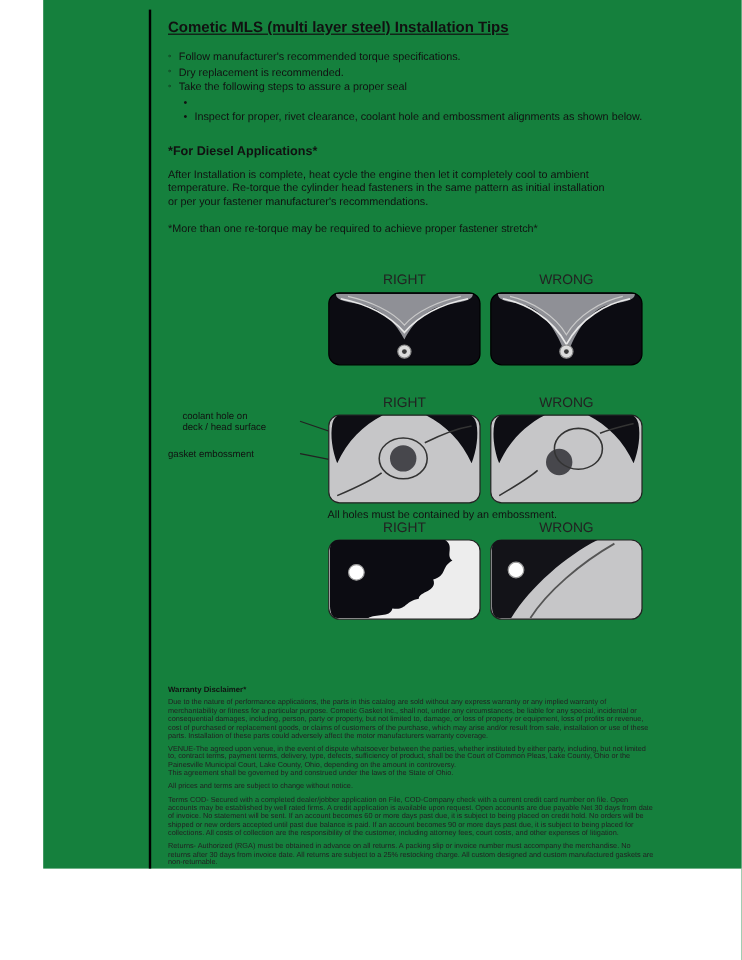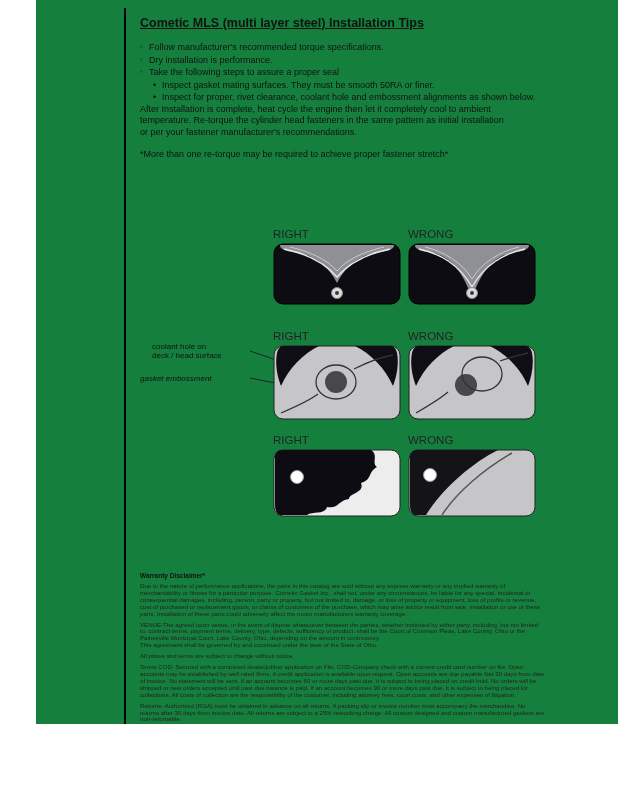--- a/index.html
+++ b/index.html
@@ -11,21 +11,21 @@
   .title{font-size:12.5px;font-weight:bold;text-decoration:underline;margin:0 0 11px 0;}
   .b-item{font-size:9px;line-height:12.5px;display:flex;}
   .b-marker{width:9px;flex:0 0 9px;font-size:8px;line-height:12.5px;}
   .b-sub{margin-left:13px;}
   .b-sub .b-marker{font-size:9px;}
   .diesel-heading{font-size:10.5px;font-weight:bold;margin:16px 0 8px 0;}
   .body-para{font-size:9px;line-height:11.5px;margin:0 0 9px 0;white-space:pre-line;}
   .note-line{font-size:9px;line-height:11.5px;margin:11px 0 0 0;}
 
   .diagrams{position:absolute;left:0;top:226px;width:618px;height:346px;}
-  .dg-label{position:absolute;width:128px;text-align:left;font-size:11.5px;color:#222;}
+  .dg-label{position:absolute;width:128px;text-align:center;font-size:11.5px;color:#222;}
   .dg-panel{position:absolute;display:block;}
   .dg-caption{position:absolute;font-size:9px;line-height:11px;color:#111;white-space:pre-line;}
   .callout{position:absolute;font-size:8px;line-height:9px;text-align:left;color:#111;white-space:pre-line;}
   .connector-overlay{position:absolute;left:0;top:0;width:618px;height:346px;pointer-events:none;}
 
   .warranty{position:absolute;left:104px;top:572px;width:406px;}
   .w-heading{font-size:6.5px;font-weight:bold;margin:0 0 4px 0;}
   .w-para{font-size:6.1px;line-height:6.9px;margin:0 0 4px 0;white-space:pre-line;color:#222;}
 
   .footer{position:absolute;left:388px;top:758px;font-size:11px;color:#111;}
@@ -39,36 +39,36 @@
   <div class="main-text">
     <h1 class="title">Cometic MLS (multi layer steel) Installation Tips</h1>
 
     <div>
       <div class="b-item">
         <span class="b-marker">◦</span>
         <span>Follow manufacturer's recommended torque specifications.</span>
       </div>
       <div class="b-item">
         <span class="b-marker">◦</span>
-        <span>Dry installation is performance.</span>
+        <span>Dry replacement is recommended.</span>
       </div>
       <div class="b-item">
         <span class="b-marker">◦</span>
         <span>Take the following steps to assure a proper seal</span>
       </div>
       <div class="b-item b-sub">
         <span class="b-marker">•</span>
-        <span>Inspect gasket mating surfaces.  They must be smooth 50RA or finer.</span>
       </div>
       <div class="b-item b-sub">
         <span class="b-marker">•</span>
         <span>Inspect for proper, rivet clearance, coolant hole and embossment alignments as shown below.</span>
       </div>
     </div>
 
+    <div class="diesel-heading">*For Diesel Applications*</div>
     <p class="body-para">After Installation is complete, heat cycle the engine then let it completely cool to ambient
 temperature. Re-torque the cylinder head fasteners in the same pattern as initial installation
 or per your fastener manufacturer's recommendations.</p>
     <p class="note-line">*More than one re-torque may be required to achieve proper fastener stretch*</p>
   </div>
 
   <div class="diagrams">
 
     <div class="dg-label" style="left:237px;top:2px;">RIGHT</div>
     <div class="dg-label" style="left:372px;top:2px;">WRONG</div>
@@ -90,21 +90,21 @@
       <circle cx="64" cy="50" r="5.5" fill="#dcdcdc" stroke="#8a8a8a"></circle>
       <circle cx="64" cy="50" r="2" fill="#3a3a3a"></circle>
     </svg>
 
 
     <div class="dg-label" style="left:237px;top:104px;">RIGHT</div>
     <div class="dg-label" style="left:372px;top:104px;">WRONG</div>
 
     <div class="callout" style="left:116px;top:116px;width:96px;">coolant hole on
 deck / head surface</div>
-    <div class="callout" style="left:104px;top:148px;width:108px;font-style:italic;">gasket embossment</div>
+    <div class="callout" style="left:104px;top:148px;width:108px;">gasket embossment</div>
 
     <svg class="connector-overlay">
       <line x1="214" y1="125" x2="293" y2="152" stroke="#222" stroke-width="1"></line>
       <line x1="214" y1="152" x2="279" y2="165" stroke="#222" stroke-width="1"></line>
     </svg>
 
     <svg class="dg-panel" style="left:237px;top:119px;" width="128" height="75" viewBox="0 0 128 75">
       <rect x="1" y="1" width="126" height="73" rx="9" fill="#c6c6c8" stroke="#222"></rect>
       <path d="M10,1 H46 C30,9 16,23 8,41 C4,31 2,18 4,8 C5,4 7,1 10,1 Z" fill="#0e0e14"></path>
       <path d="M118,1 H82 C98,9 112,23 120,41 C124,31 126,18 124,8 C123,4 121,1 118,1 Z" fill="#0e0e14"></path>
@@ -117,20 +117,21 @@
     <svg class="dg-panel" style="left:372px;top:119px;" width="128" height="75" viewBox="0 0 128 75">
       <rect x="1" y="1" width="126" height="73" rx="9" fill="#c6c6c8" stroke="#222"></rect>
       <path d="M10,1 H46 C30,9 16,23 8,41 C4,31 2,18 4,8 C5,4 7,1 10,1 Z" fill="#0e0e14"></path>
       <path d="M118,1 H82 C98,9 112,23 120,41 C124,31 126,18 124,8 C123,4 121,1 118,1 Z" fill="#0e0e14"></path>
       <circle cx="58" cy="40" r="11" fill="#47474c"></circle>
       <ellipse cx="74" cy="29" rx="20" ry="17" fill="none" stroke="#333" stroke-width="1.3"></ellipse>
       <path d="M8,68 C20,61 32,54 40,47" fill="none" stroke="#333" stroke-width="1.3"></path>
       <path d="M92,16 C103,12 112,10 120,8" fill="none" stroke="#333" stroke-width="1.3"></path>
     </svg>
 
+    <div class="dg-caption" style="left:237px;top:198px;">All holes must be contained by an embossment.</div>
 
     <div class="dg-label" style="left:237px;top:208px;">RIGHT</div>
     <div class="dg-label" style="left:372px;top:208px;">WRONG</div>
 
     <svg class="dg-panel" style="left:237px;top:223px;" width="128" height="68" viewBox="0 0 128 68">
       <rect x="1" y="1" width="126" height="66" rx="9" fill="#ededed" stroke="#222"></rect>
       <path d="M8,1 H98 C106,6 98,14 104,18 C94,24 100,30 88,34 C92,44 76,44 76,50 C64,52 66,60 54,58 C52,66 40,62 34,66 H8 C4,66 2,62 2,56 L2,8 C2,4 5,1 8,1 Z" fill="#0c0c12"></path>
       <circle cx="24" cy="28" r="6.5" fill="#ffffff" stroke="#9a9a9a"></circle>
     </svg>
 

